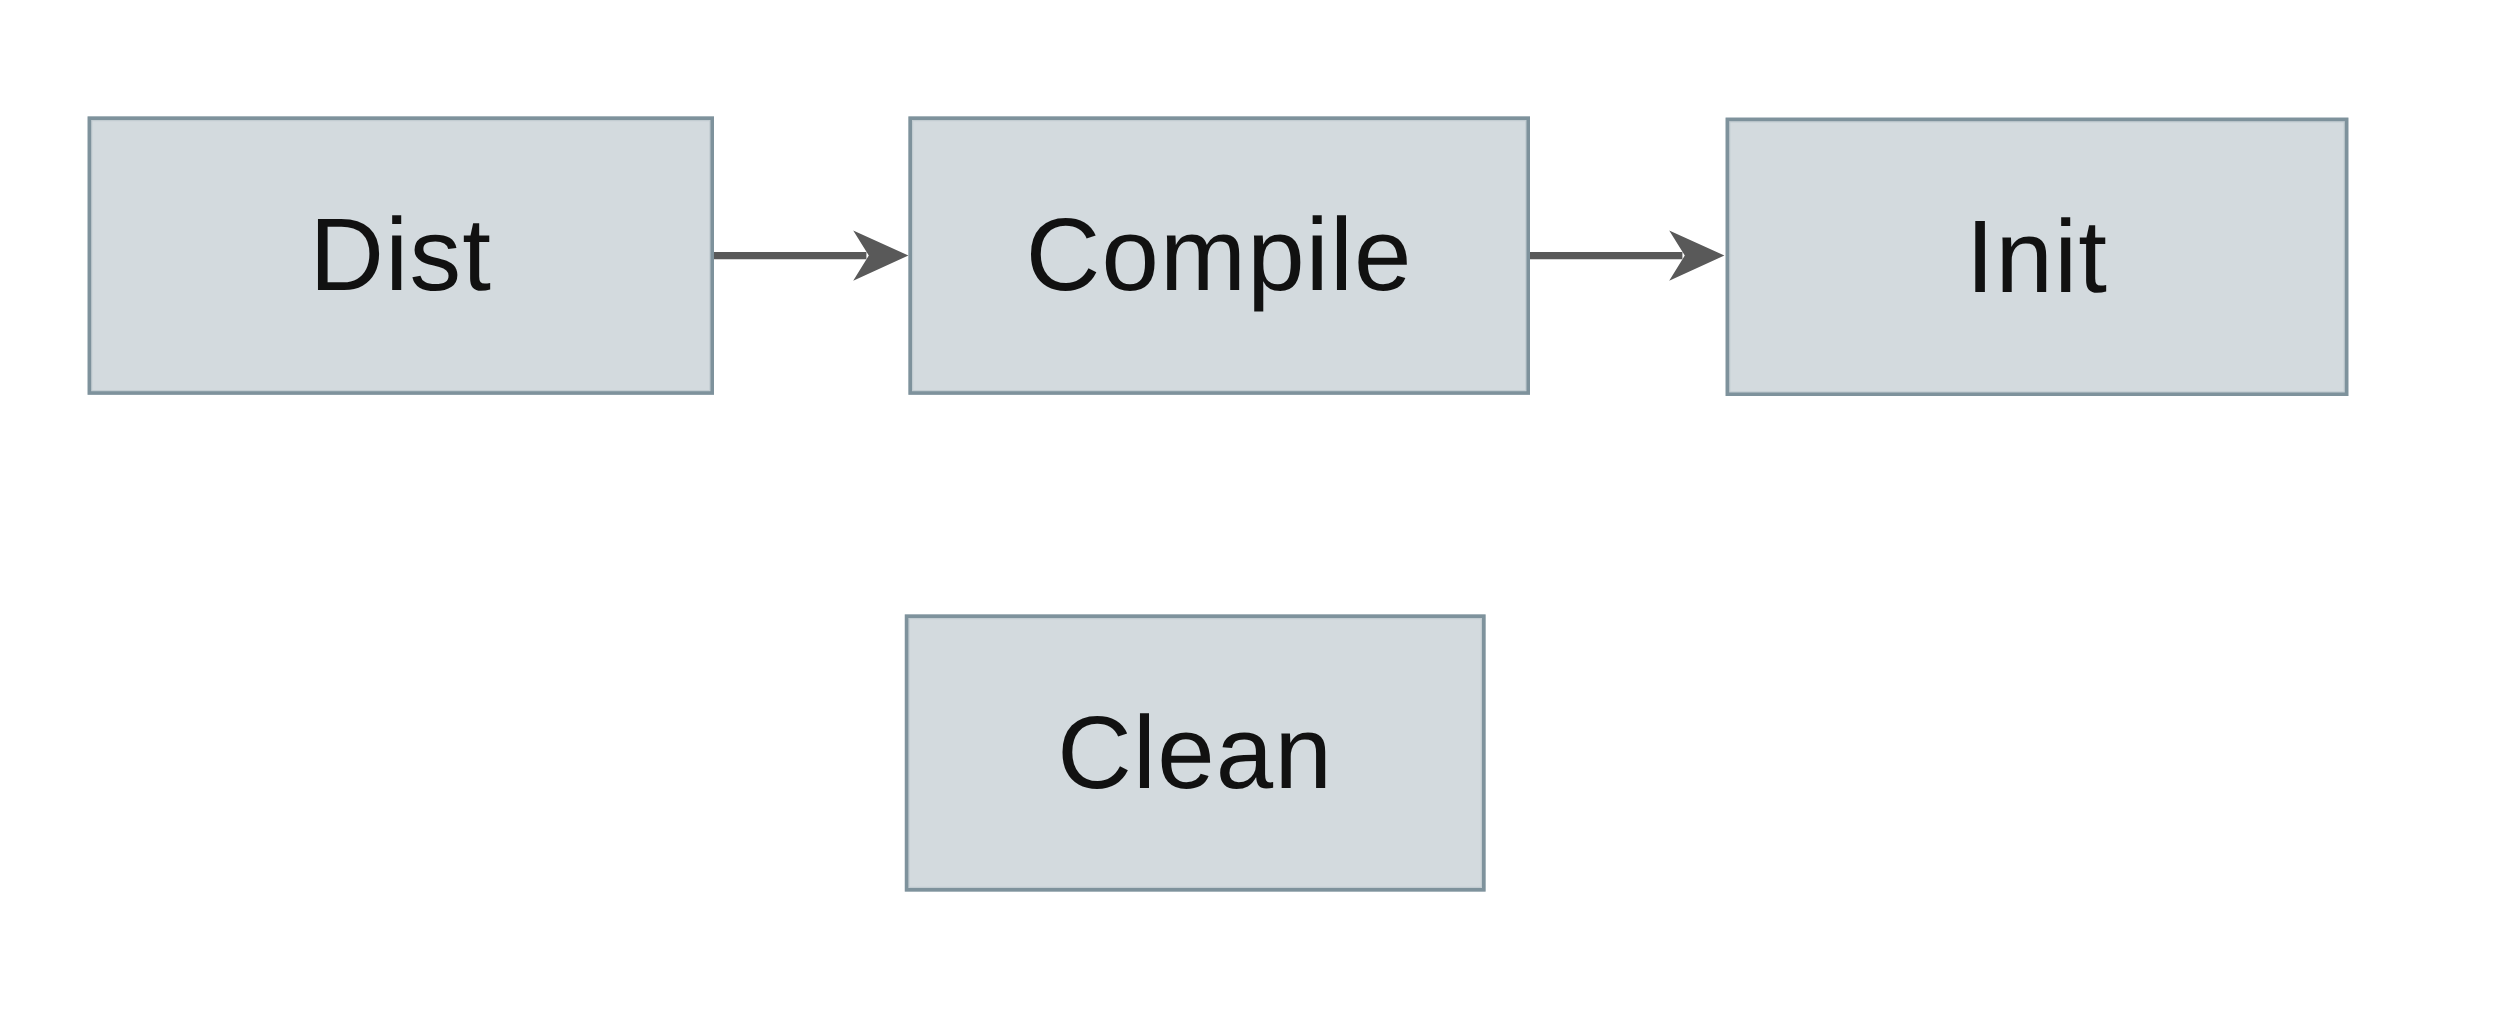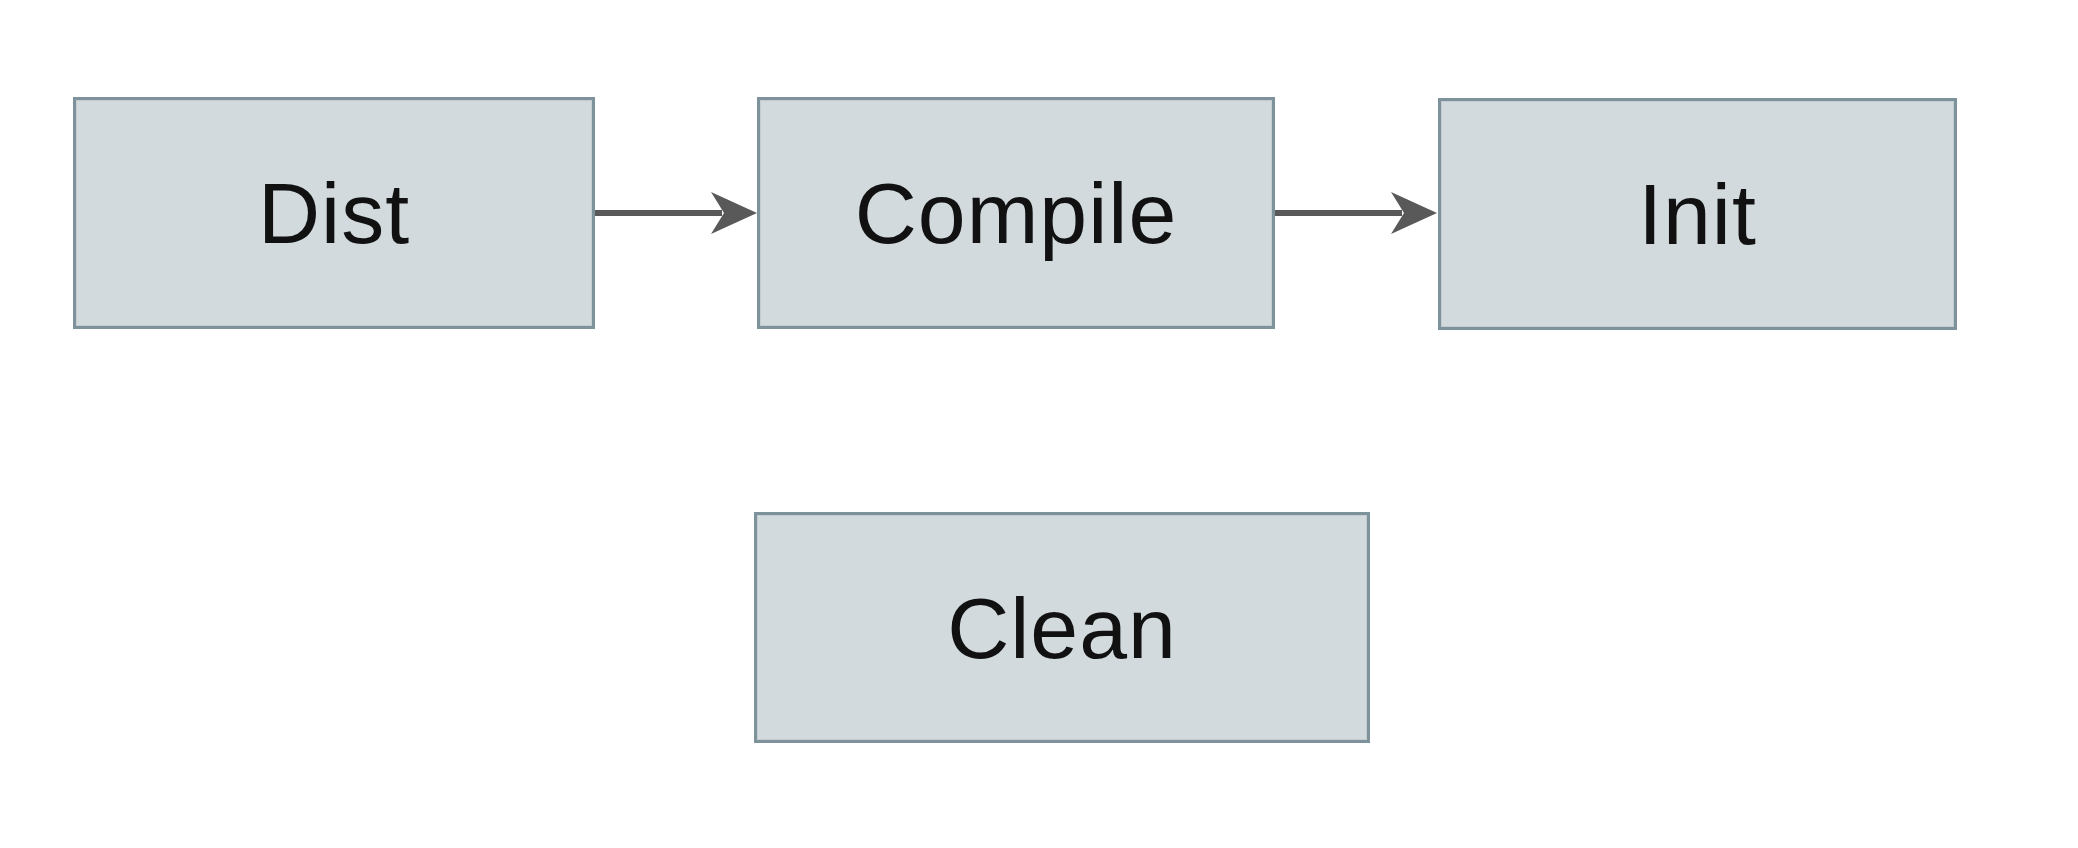--- a/index.html
+++ b/index.html
@@ -28,21 +28,21 @@
     font-size: 86px;
     font-weight: 400;
     color: #111111;
     letter-spacing: 1px;
     line-height: 1;
     user-select: none;
   }
   #node-dist    { left: 73px;   top: 97px;  width: 522px; height: 232px; }
   #node-compile { left: 757px;  top: 97px;  width: 518px; height: 232px; }
   #node-init    { left: 1438px; top: 98px;  width: 519px; height: 232px; }
-  #node-clean   { left: 754px;  top: 512px; width: 616px; height: 231px; }
+  #node-clean   { left: 754px;  top: 512px; width: 484px; height: 231px; }
   .edge { position: absolute; overflow: visible; }
   #edge-dist-compile  { left: 595px;  top: 183px; }
   #edge-compile-init  { left: 1275px; top: 183px; }
 </style>
 </head>
 <body>
 
 <div class="canvas">
 
   <div class="node" id="node-dist">

